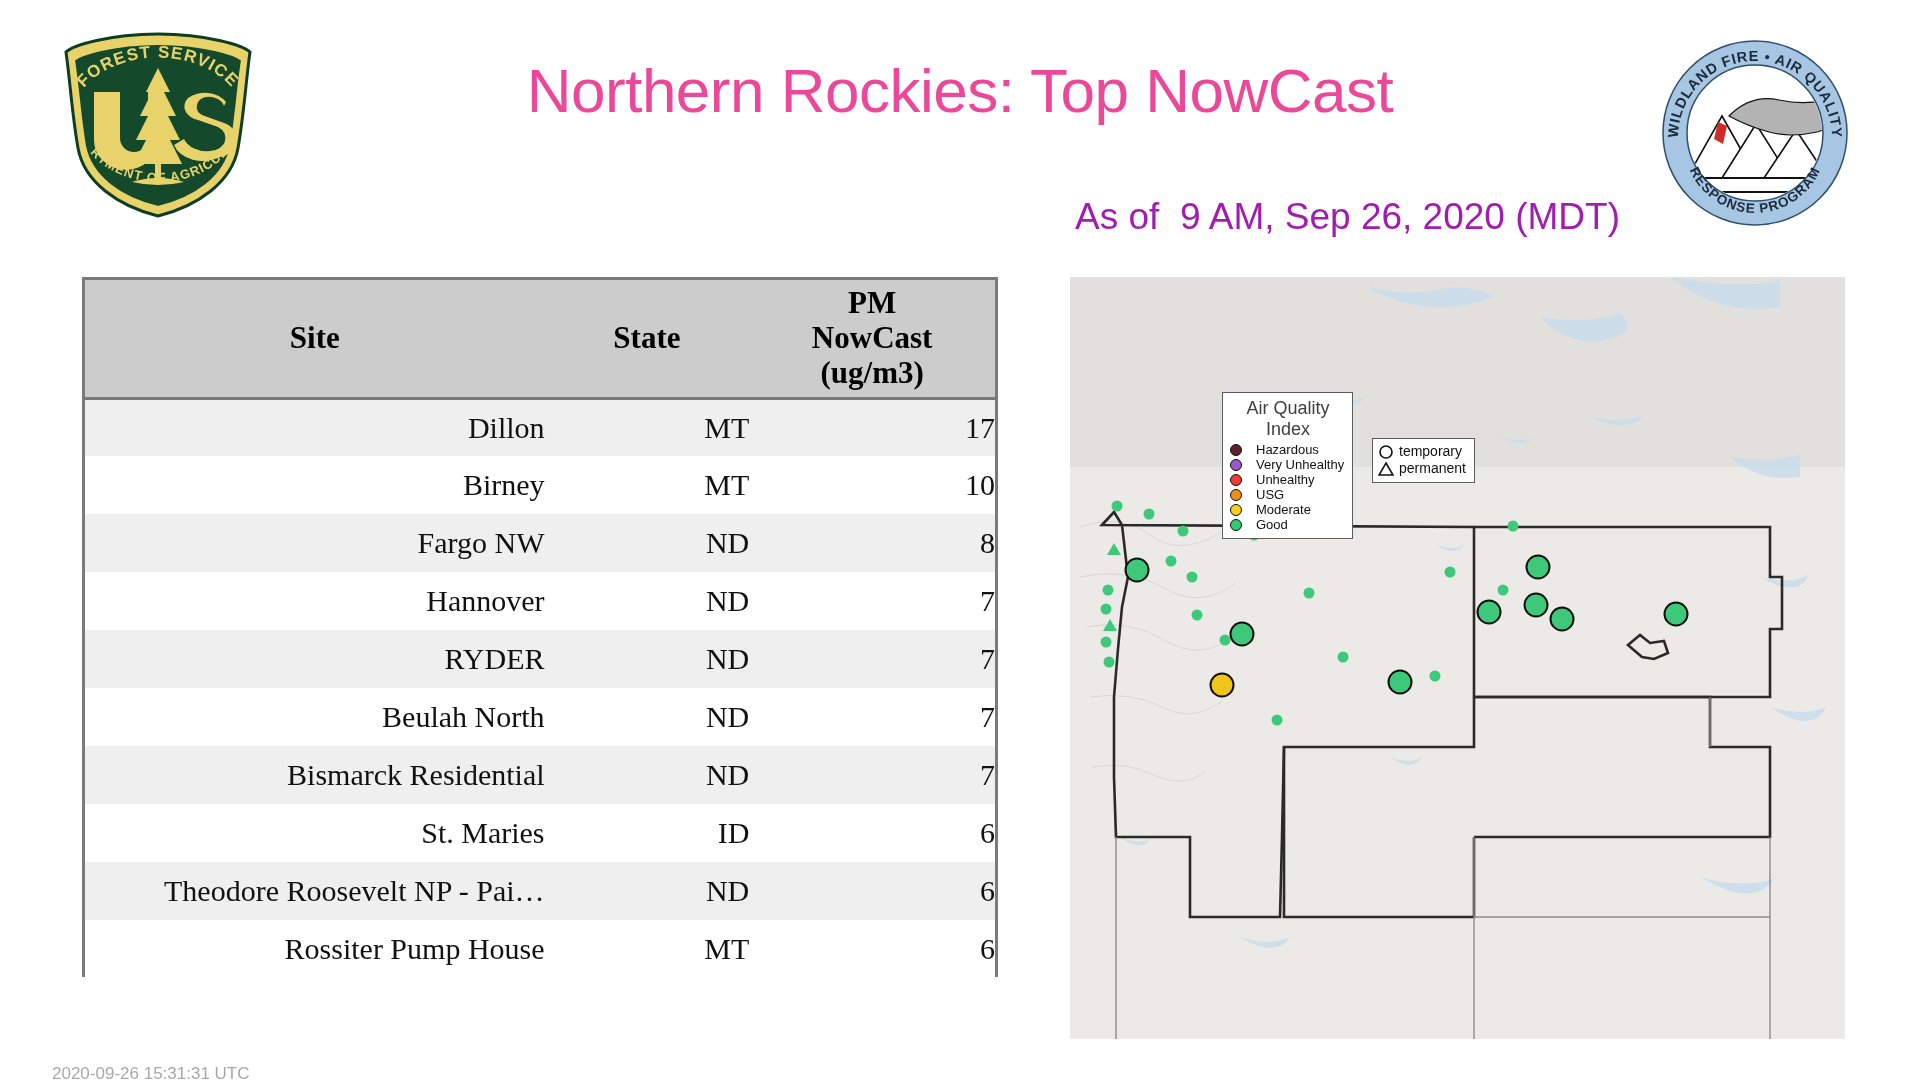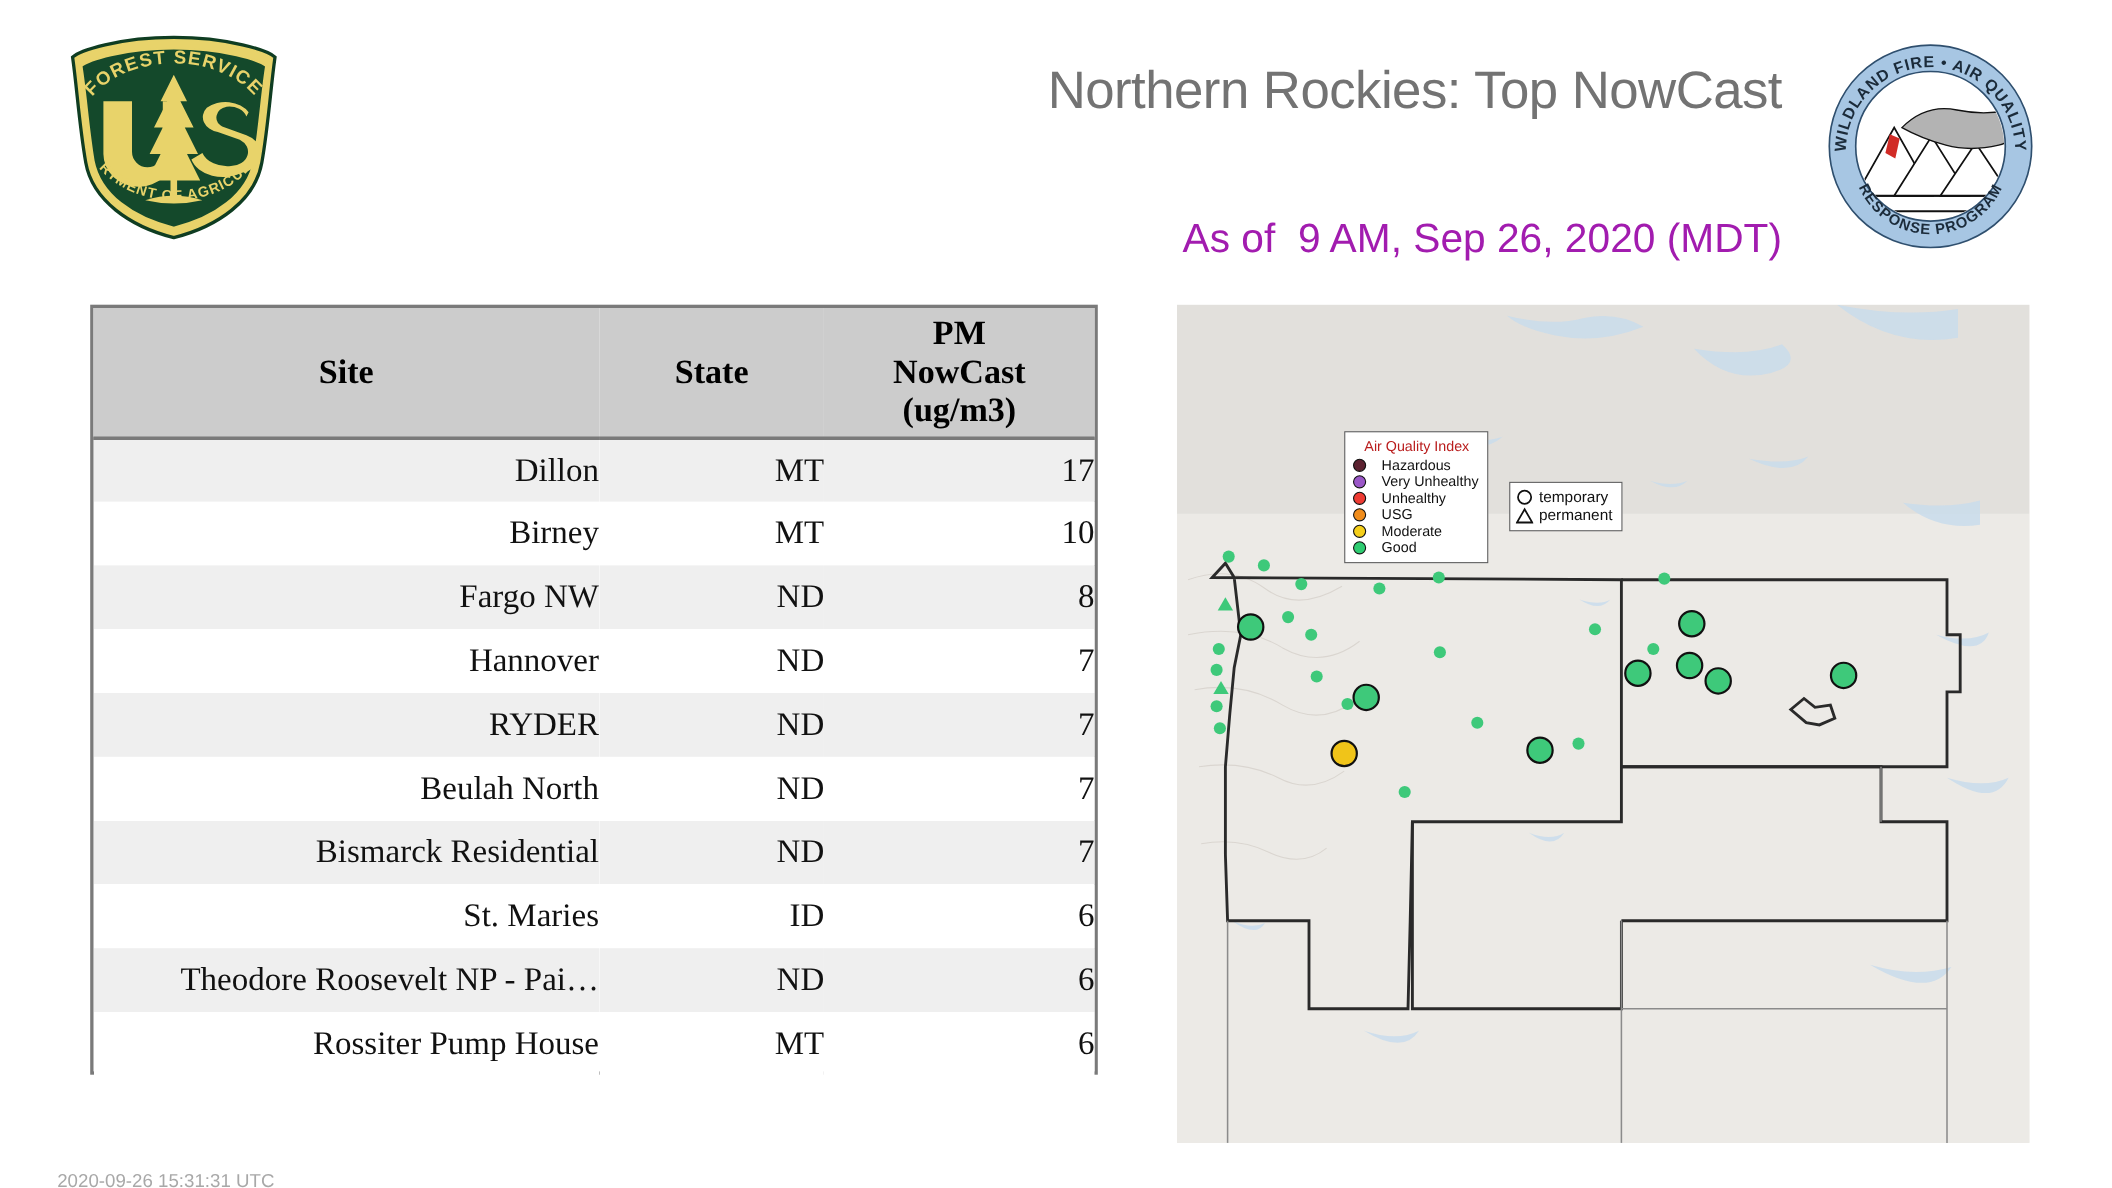--- a/index.html
+++ b/index.html
@@ -17,24 +17,24 @@
   }
 
   
   #header-band { position: absolute; top: 0; left: 0; width: 1920px; height: 270px; }
 
   #usfs-logo { position: absolute; left: 58px; top: 30px; width: 200px; height: 190px; }
   #wfaqrp-logo { position: absolute; left: 1660px; top: 38px; width: 190px; height: 190px; }
 
   #page-title {
     position: absolute; left: 300px; top: 55px; width: 1320px;
-    text-align: right;
+    text-align: center;
     font-family: "Liberation Sans Narrow", "Liberation Sans", sans-serif;
     font-stretch: condensed;
-    font-size: 48px; font-weight: 400; color: #737373;
+    font-size: 62px; font-weight: 400; color: #ec4899;
     letter-spacing: -0.5px;
     white-space: nowrap;
   }
   #page-subtitle {
     position: absolute; left: 300px; top: 196px; width: 1320px;
     text-align: right;
     font-family: "Liberation Sans Narrow", "Liberation Sans", sans-serif;
     font-stretch: condensed;
     font-size: 37px; font-weight: 400; color: #a21caf;
     white-space: pre;
@@ -112,21 +112,21 @@
 
   #aqi-legend {
     position: absolute; left: 152px; top: 115px;
     width: 131px;
     background: #ffffff;
     border: 1.5px solid #5c5c5c;
     padding: 5px 6px 6px 7px;
     font-family: "Liberation Sans", sans-serif;
   }
   #aqi-legend-title {
-    font-size: 13px; color: #b91c1c; text-align: center;
+    font-size: 18px; color: #404040; text-align: center;
     margin-bottom: 2px;
   }
   .aqi-row { display: flex; align-items: center; gap: 14px; line-height: 15px; }
   .aqi-swatch {
     width: 12px; height: 12px; border-radius: 50%;
     border: 1.4px solid #111; flex: 0 0 auto;
   }
   .aqi-label { font-size: 13px; color: #111; white-space: nowrap; }
 
   #symbol-legend {

